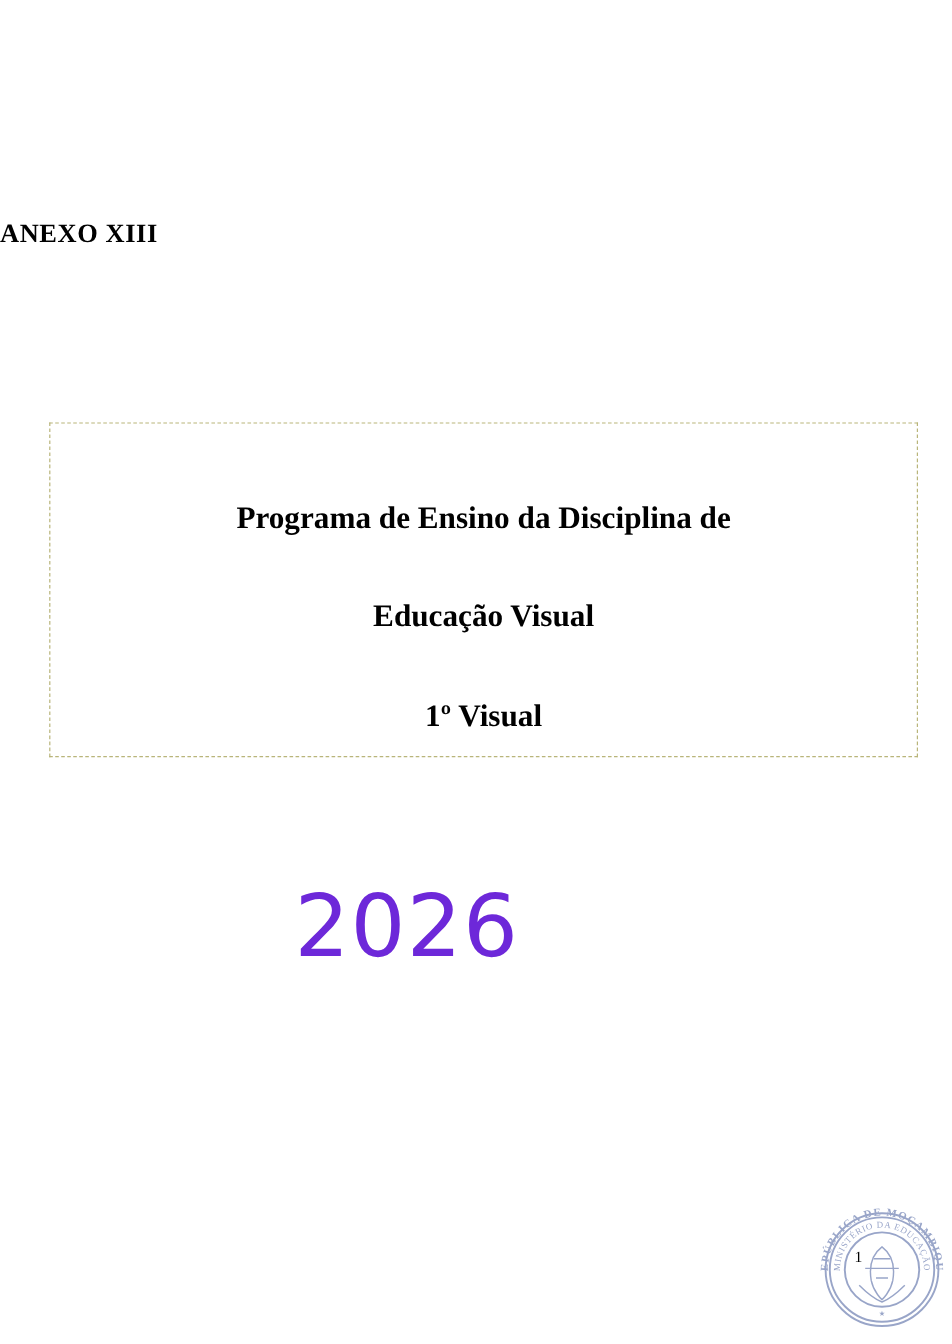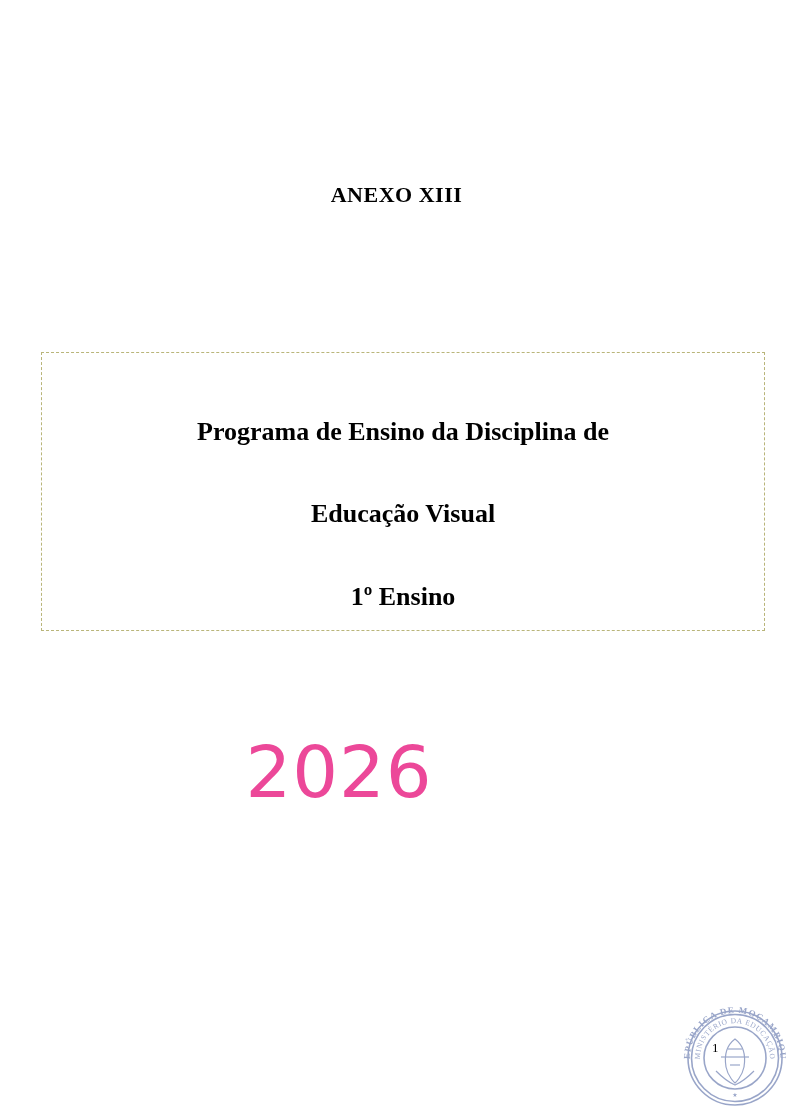--- a/index.html
+++ b/index.html
@@ -20,21 +20,20 @@
     position: absolute;
     inset: 0;
     background: #ffffff;
   }
 
   .anexo-title {
     position: absolute;
     top: 182px;
     left: 0;
     width: 793px;
-    text-align: center;
     font-family: "Liberation Serif", serif;
     font-weight: bold;
     font-size: 22px;
     letter-spacing: 0.5px;
   }
 
   .title-box {
     position: absolute;
     top: 352px;
     left: 41px;
@@ -52,21 +51,21 @@
     line-height: 1.32;
     margin-top: 48px;
   }
 
   .year {
     position: absolute;
     top: 730px;
     left: 0;
     width: 678px;
     text-align: center;
-    color: #ec4899;
+    color: #6d28d9;
     font-family: "DejaVu Sans", sans-serif;
     font-size: 72px;
     font-weight: 400;
     letter-spacing: 1px;
   }
 
   .page-number {
     position: absolute;
     top: 1040px;
     left: 712px;
@@ -88,21 +87,21 @@
 </head>
 <body>
 
 <div class="page">
 
   <div class="anexo-title">ANEXO XIII</div>
 
   <div class="title-box">
     <div class="line">Programa de Ensino da Disciplina de</div>
     <div class="line">Educação Visual</div>
-    <div class="line">1º Ensino</div>
+    <div class="line">1º Visual</div>
   </div>
 
   <div class="year">2026</div>
 
   <div class="page-number">1</div>
 
   <div class="stamp">
     <svg width="126" height="126" viewBox="0 0 126 126" aria-hidden="true">
       <defs>
         <path id="arcOuter" d="M 18,63 A 45,45 0 0 1 108,63" fill="none"></path>

